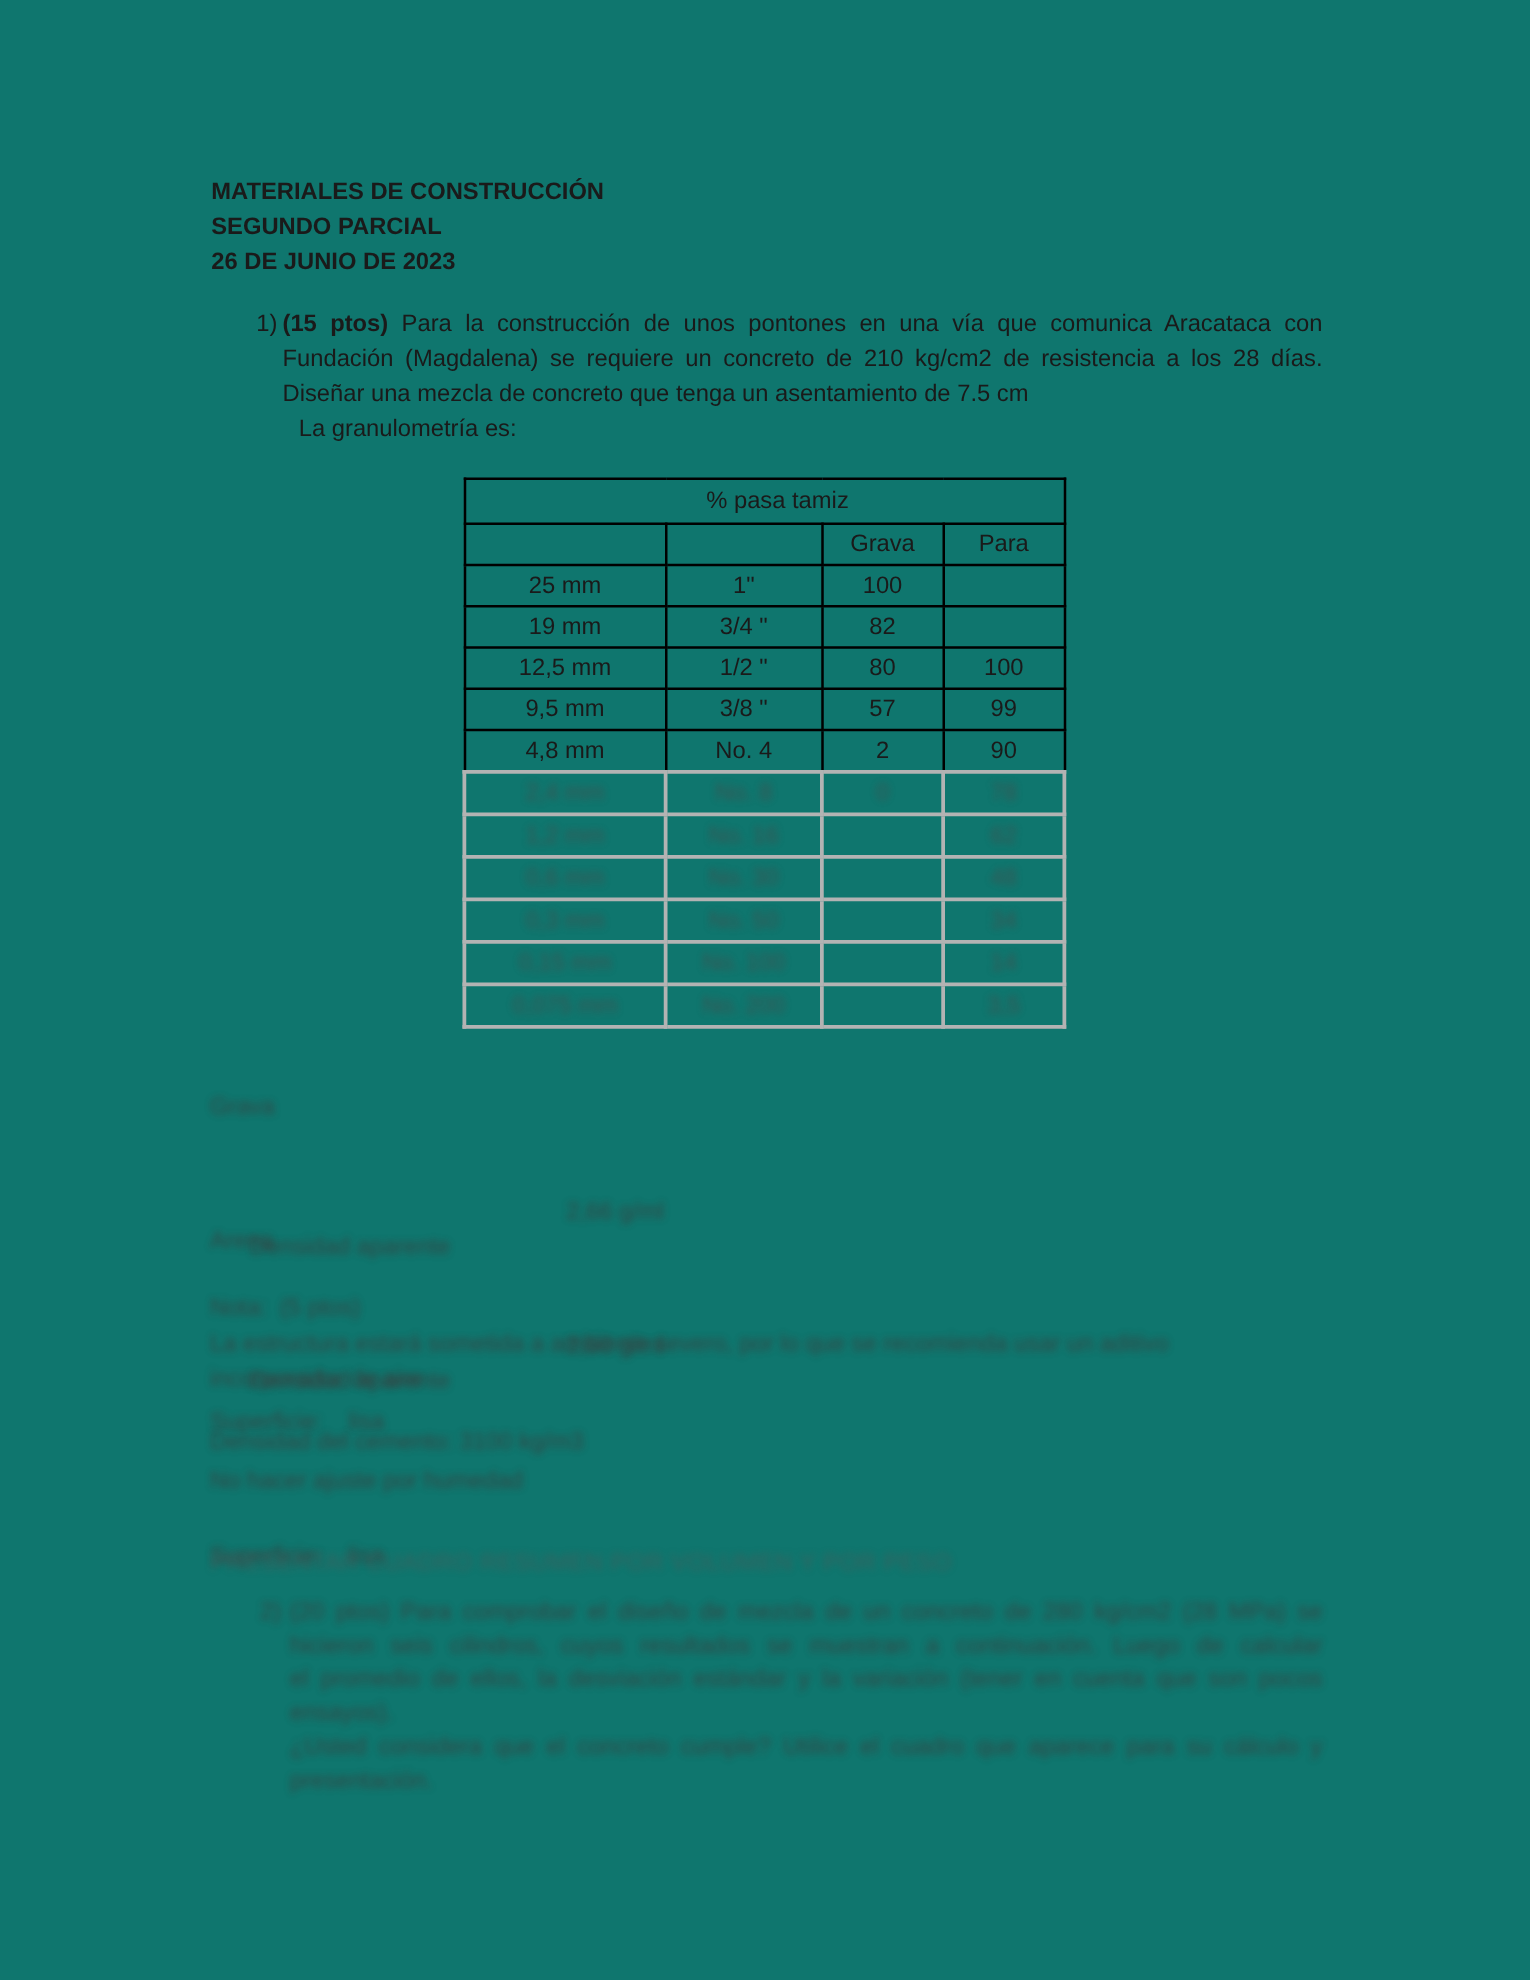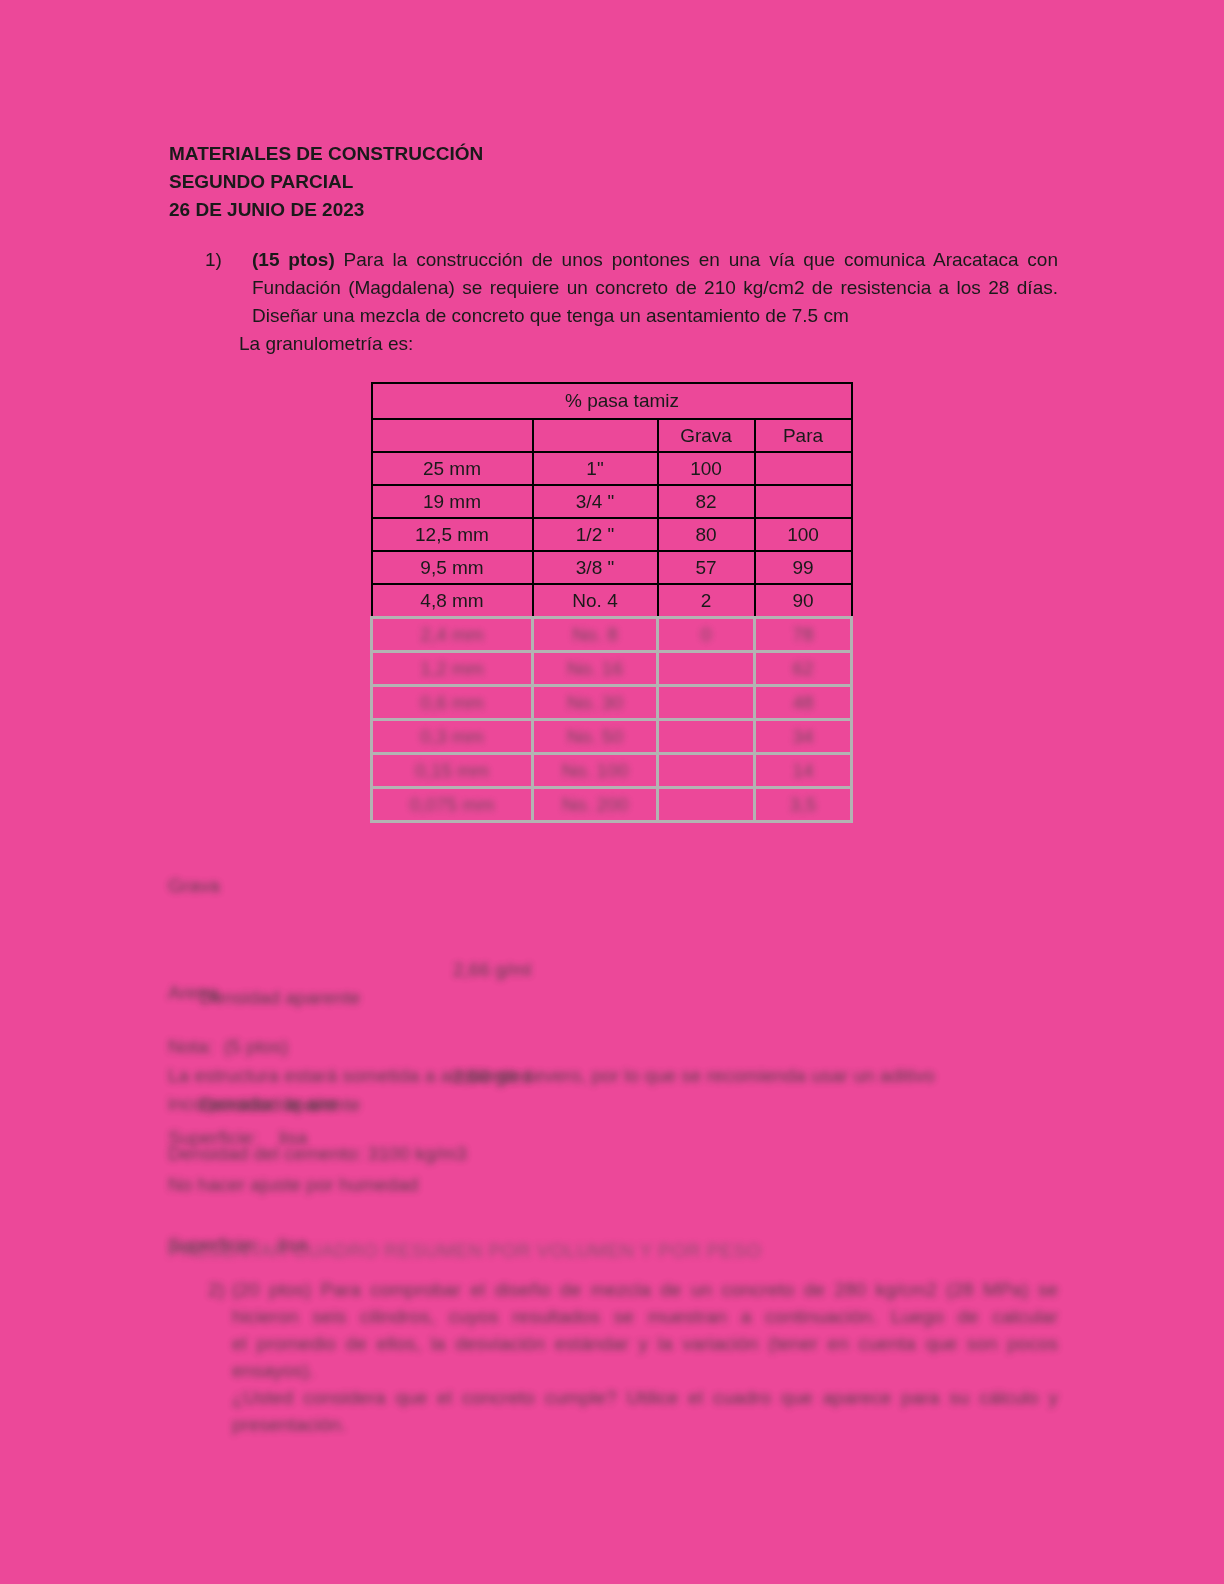--- a/index.html
+++ b/index.html
@@ -1,32 +1,32 @@
 <!DOCTYPE html>
 <html><head>
 <meta charset="utf-8">
 <style>
   html, body { margin: 0; padding: 0; background: #ffffff; }
   .page {
     position: relative;
     width: 1224px;
     height: 1584px;
-    background: #ec4899;
+    background: #0f766e;
     font-family: "Liberation Sans", sans-serif;
     color: #1a1a1a;
     overflow: hidden;
   }
   .abs { position: absolute; }
   .hdr {
     left: 169px; top: 140px;
     font-size: 19px; font-weight: bold; line-height: 28px;
   }
   .q1 { left: 205px; top: 246px; width: 853px; font-size: 19px; line-height: 28px; }
   .q1-num { position: absolute; left: 0; top: 0; }
-  .q1-body { margin-left: 47px; text-align: justify; }
+  .q1-body { margin-left: 21px; text-align: justify; }
   .q1-granu { margin-left: 34px; }
   .b { font-weight: bold; }
 
   table.sieve {
     position: absolute; left: 370px; top: 382px;
     border-collapse: collapse; table-layout: fixed;
     font-size: 19px;
   }
   table.sieve td {
     border: 2px solid #000000;

